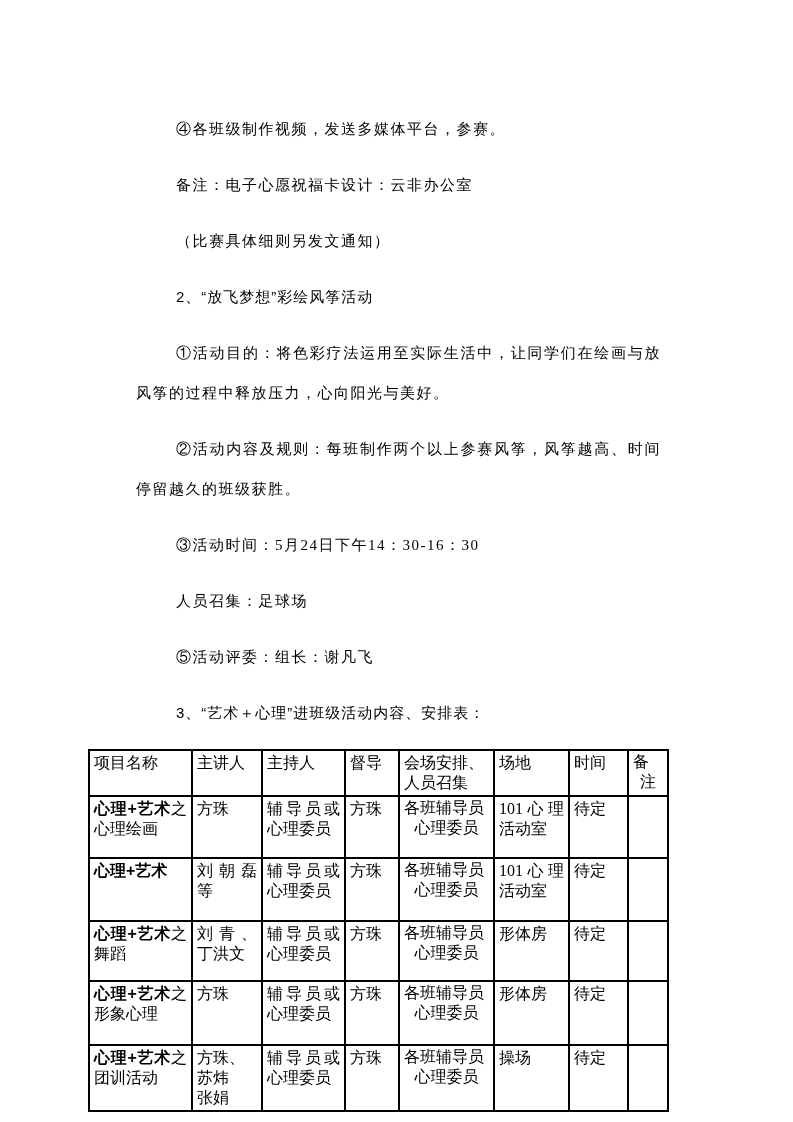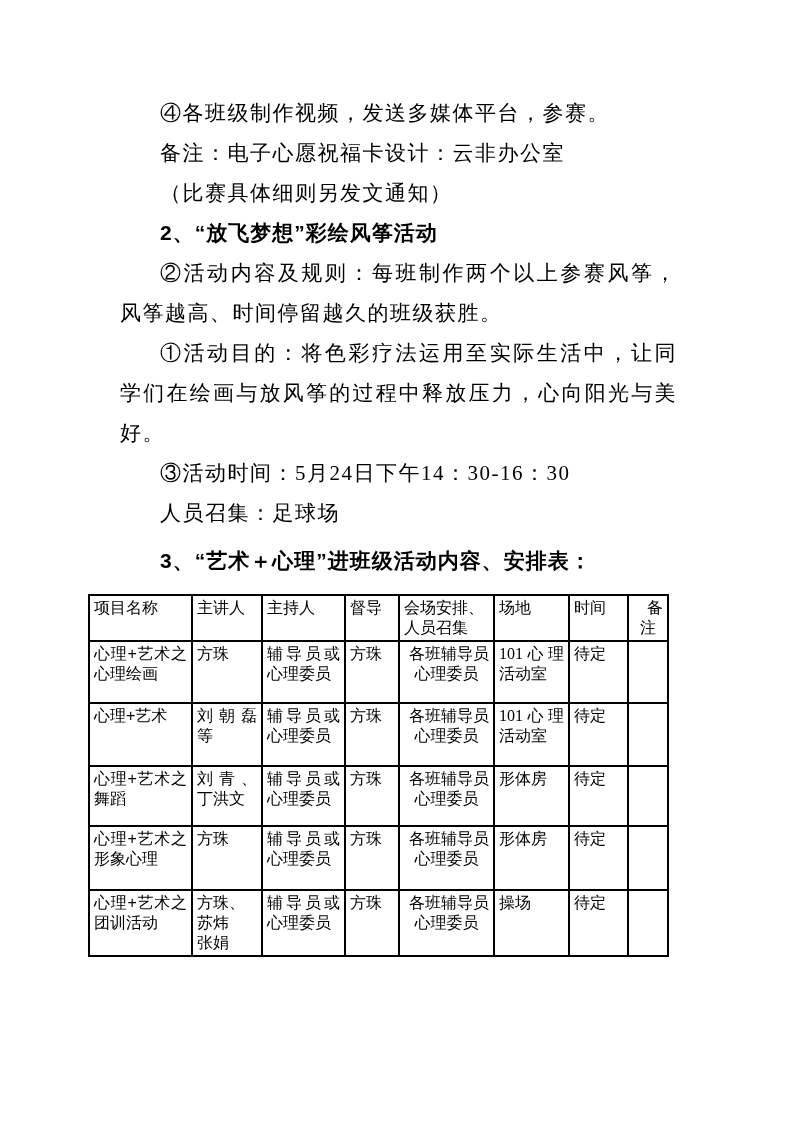--- a/index.html
+++ b/index.html
@@ -2,61 +2,62 @@
 <html><head>
 <meta charset="utf-8">
 <style>
   html,body { margin:0; padding:0; background:#ffffff; }
   .page {
     width:793px; height:1122px; background:#ffffff; color:#000000;
     box-sizing:border-box; padding:93px 116px 0 120px; overflow:hidden;
     font-family:"Liberation Serif","DejaVu Serif",serif; position:relative;
   }
   .para {
-    margin:0; font-size:21px; line-height:40px; letter-spacing:1.5px;
+    margin:16px; font-size:15px; line-height:40px; letter-spacing:1.5px;
     text-align:justify; text-align-last:left; text-indent:40px;
   }
   .heading {
-    font-family:"Liberation Sans","DejaVu Sans",sans-serif; font-weight:bold;
+    font-family:"Liberation Sans","DejaVu Sans",sans-serif; font-weight:normal;
     letter-spacing:1px;
   }
   .h3 { margin-top:8px; }
   table.schedule {
     border-collapse:collapse; table-layout:fixed;
     width:579px; margin:13px 12px 0 -32px;
     font-size:16px; line-height:20px;
   }
   table.schedule th, table.schedule td {
     border:2px solid #000; padding:2px 4px; vertical-align:top;
     font-weight:normal; text-align:justify; text-align-last:left;
     white-space:pre-line; word-break:break-all; box-sizing:border-box;
     overflow:hidden;
   }
-  table.schedule .c { text-align:right; text-align-last:center; }
+  table.schedule .c { text-align:left; text-align-last:center;font-family:Liberation Mono, monospace; }
   thead tr { height:45px; }
   tbody tr:nth-child(1) { height:62px; }
   tbody tr:nth-child(2) { height:63px; }
   tbody tr:nth-child(3) { height:60px; }
   tbody tr:nth-child(4) { height:64px;border-radius:20px; }
   tbody tr:nth-child(5) { height:65px; }
-  .b { font-weight:normal; font-family:"Liberation Sans","DejaVu Sans",sans-serif; letter-spacing:0; }
+  .b { font-weight:bold; font-family:"Liberation Sans","DejaVu Sans",sans-serif; letter-spacing:0; }
 </style>
 </head>
 <body>
 
 <div class="page">
 
   <p class="para">④各班级制作视频，发送多媒体平台，参赛。</p>
   <p class="para">备注：电子心愿祝福卡设计：云非办公室</p>
   <p class="para">（比赛具体细则另发文通知）</p>
   <p class="para heading">2、“放飞梦想”彩绘风筝活动</p>
+  <p class="para">①活动目的：将色彩疗法运用至实际生活中，让同学们在绘画与放风筝的过程中释放压力，心向阳光与美好。</p>
   <p class="para">②活动内容及规则：每班制作两个以上参赛风筝，风筝越高、时间停留越久的班级获胜。</p>
-  <p class="para">①活动目的：将色彩疗法运用至实际生活中，让同学们在绘画与放风筝的过程中释放压力，心向阳光与美好。</p>
   <p class="para">③活动时间：5月24日下午14：30-16：30</p>
   <p class="para">人员召集：足球场</p>
+  <p class="para">⑤活动评委：组长：谢凡飞</p>
   <p class="para heading h3">3、“艺术＋心理”进班级活动内容、安排表：</p>
 
   <table class="schedule">
     <colgroup>
       <col style="width:103px">
         <col style="width:70px">
         <col style="width:83px">
         <col style="width:54px">
       <col style="width:95px">
         <col style="width:75px">

